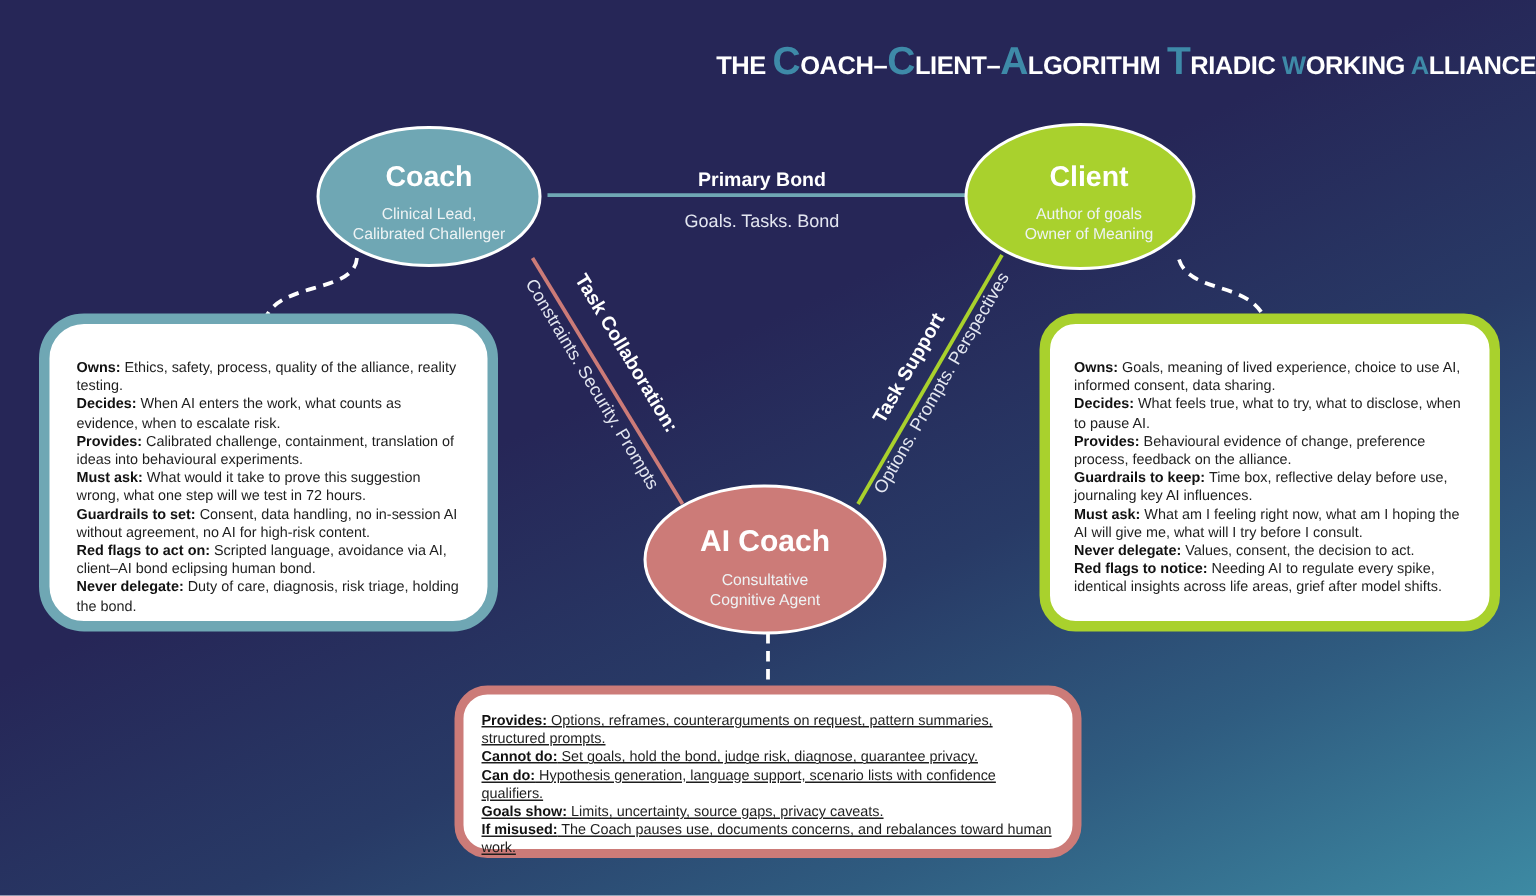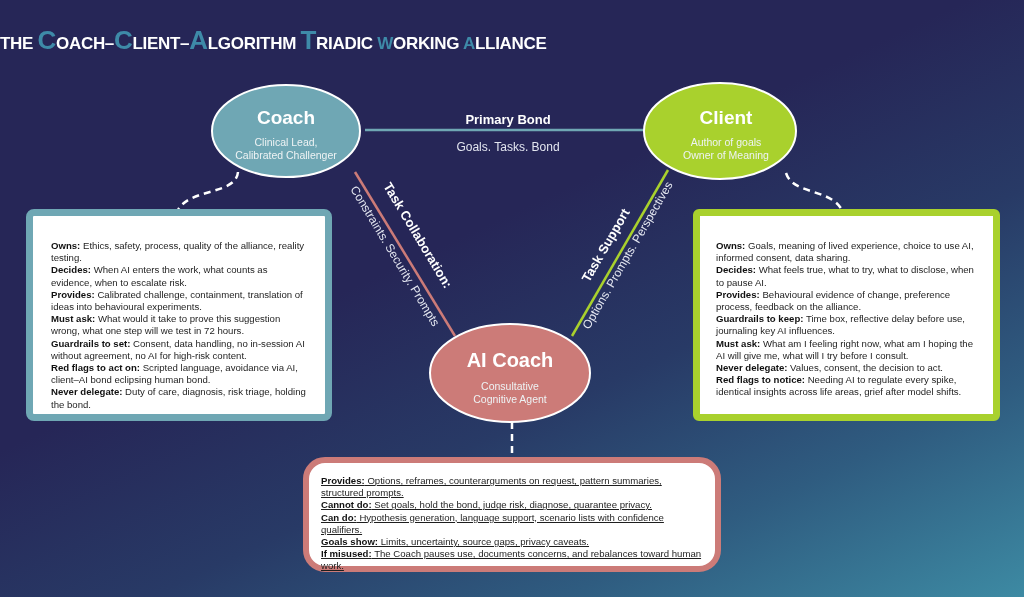--- a/index.html
+++ b/index.html
@@ -2,39 +2,39 @@
 <html><head>
 <meta charset="utf-8">
 <style>
   html, body { margin:0; padding:0; }
   body {
     width:1024px; height:597px; overflow:hidden; position:relative;
     font-family:"DejaVu Sans", sans-serif;
     background: linear-gradient(155deg, #262657 0%, #262657 42%, #283a66 62%, #2f5c80 80%, #3d8aa3 100%);
   }
   .title {
-    position:absolute; left:0; top:25px; width:1024px; text-align:left;
+    position:absolute; left:0; top:25px; width:1024px; text-align:right;
     color:#ffffff; font-weight:bold; font-size:21px; letter-spacing:-0.3px;
     font-family:"Liberation Sans", sans-serif; white-space:nowrap;
   }
   .title .sc { font-size:17px; }
   .title .big { font-size:26px; }
   #diagram { position:absolute; left:0; top:0; }
   .oval-title { font-family:"Liberation Sans", sans-serif; font-weight:bold; fill:#ffffff; }
   .oval-sub { font-family:"Liberation Sans", sans-serif; fill:#eef3f4; font-size:10.5px; }
   .edge-title { font-family:"Liberation Sans", sans-serif; font-weight:bold; fill:#ffffff; font-size:13px; }
   .edge-sub { font-family:"Liberation Sans", sans-serif; fill:#e3e6f0; font-size:12px; }
   .card {
     position:absolute; background:#ffffff; box-sizing:border-box;
     color:#1e1e1e; font-family:"Liberation Sans", sans-serif;
     font-size:9.6px; line-height:12.2px;
   }
   .card .row b { font-weight:bold; color:#111; }
-  #coach-card { left:26px; top:209px; width:306px; height:212px; border:7px solid #6fa7b4; border-radius:8px; padding:24px 14px 21px 18px; }
-  #client-card { left:693px; top:209px; width:307px; height:212px; border:7px solid #a9d12d; border-radius:6px; padding:24px 14px 10px 16px; }
+  #coach-card { left:26px; top:209px; width:306px; height:212px; border:7px solid #6fa7b4; border-radius:30px; padding:24px 14px 21px 18px; }
+  #client-card { left:693px; top:209px; width:307px; height:212px; border:7px solid #a9d12d; border-radius:24px; padding:24px 14px 10px 16px; }
   #ai-card { left:303px; top:457px; width:418px; height:115px; border:6px solid #cc7b78; border-radius:22px; padding:12px 10px 8px 12px;text-decoration:underline; }
 </style>
 </head>
 <body>
 
 <div class="title">
   <span class="tseg sc" style="color: rgb(255, 255, 255);">THE </span><span class="tseg big" style="color: rgb(62, 138, 168);">C</span><span class="tseg sc" style="color: rgb(255, 255, 255);">OACH–</span><span class="tseg big" style="color: rgb(62, 138, 168);">C</span><span class="tseg sc" style="color: rgb(255, 255, 255);">LIENT–</span><span class="tseg big" style="color: rgb(62, 138, 168);">A</span><span class="tseg sc" style="color: rgb(255, 255, 255);">LGORITHM </span><span class="tseg big" style="color: rgb(62, 138, 168);">T</span><span class="tseg sc" style="color: rgb(255, 255, 255);">RIADIC </span><span class="tseg sc" style="color: rgb(62, 138, 168);">W</span><span class="tseg sc" style="color: rgb(255, 255, 255);">ORKING </span><span class="tseg sc" style="color: rgb(62, 138, 168);">A</span><span class="tseg sc" style="color: rgb(255, 255, 255);">LLIANCE</span>
 </div>
 
 <svg id="diagram" width="1024" height="597" viewBox="0 0 1024 597">

